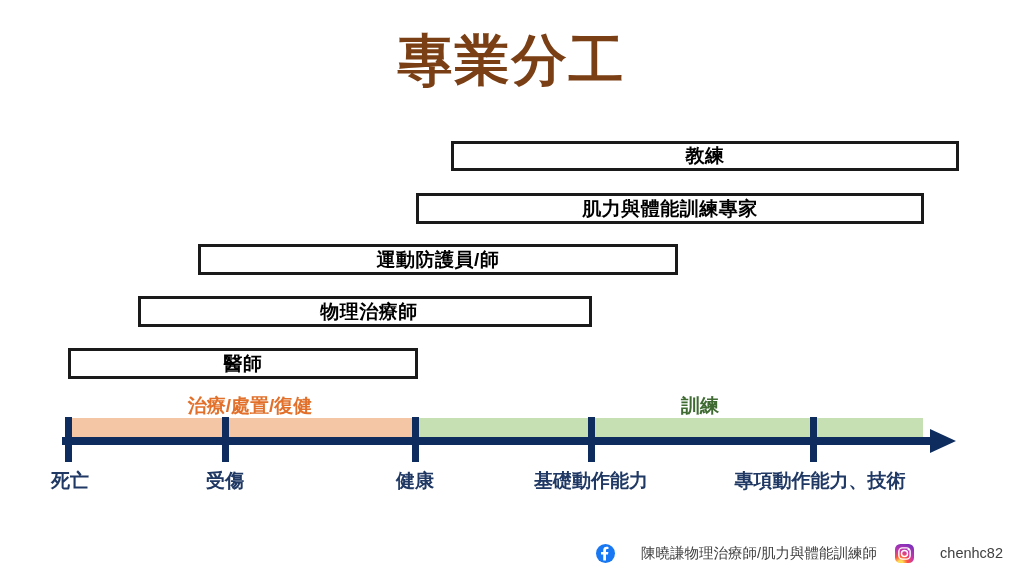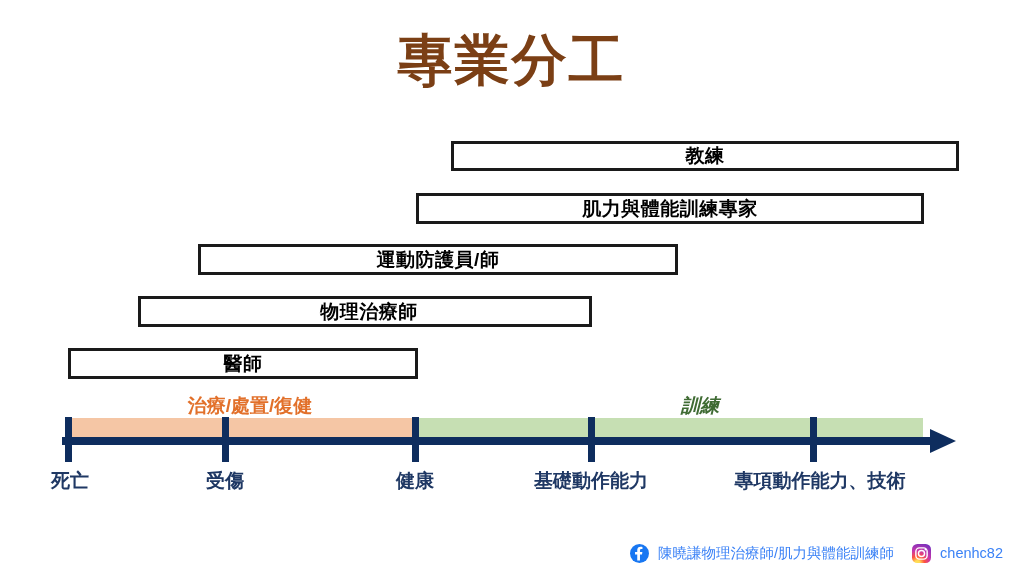--- a/index.html
+++ b/index.html
@@ -69,21 +69,20 @@
     left: 150px;
     top: 393px;
     width: 200px;
     color: #E2702A;
   }
   #phase-train {
     left: 620px;
     top: 393px;
     width: 160px;
     color: #3F6B33;
-    font-style: italic;
   }
 
   
   #timeline {
     position: absolute;
     left: 0;
     top: 405px;
     width: 1023px;
     height: 60px;
   }
@@ -152,22 +151,22 @@
     padding-right: 20px;
     box-sizing: border-box;
   }
   .social {
     display: flex;
     align-items: center;
     margin-left: 18px;
   }
   .social-handle {
     font-size: 14.5px;
-    color: #3b82f6;
-    margin-left: 9px;
+    color: #404040;
+    margin-left: 26px;
     white-space: nowrap;
   }
   .social-icon {
     width: 19px;
     height: 19px;
     display: block;
     flex: 0 0 auto;
   }
 </style>
 </head>

